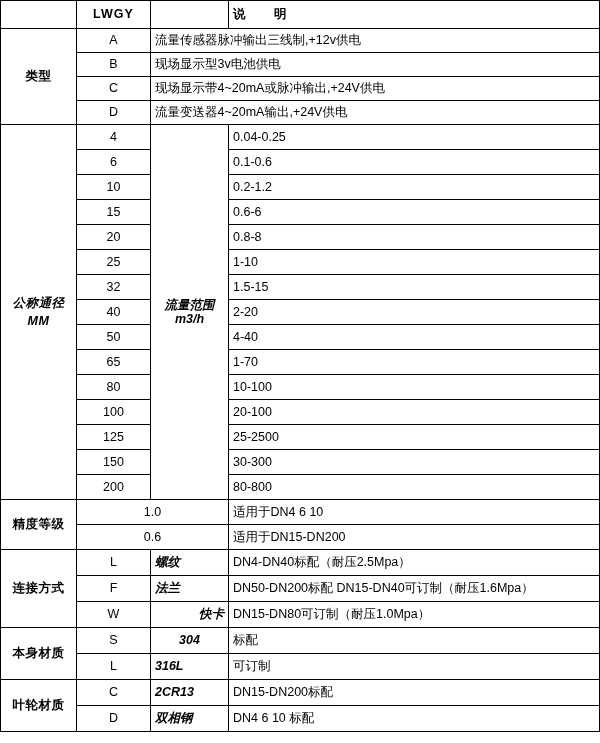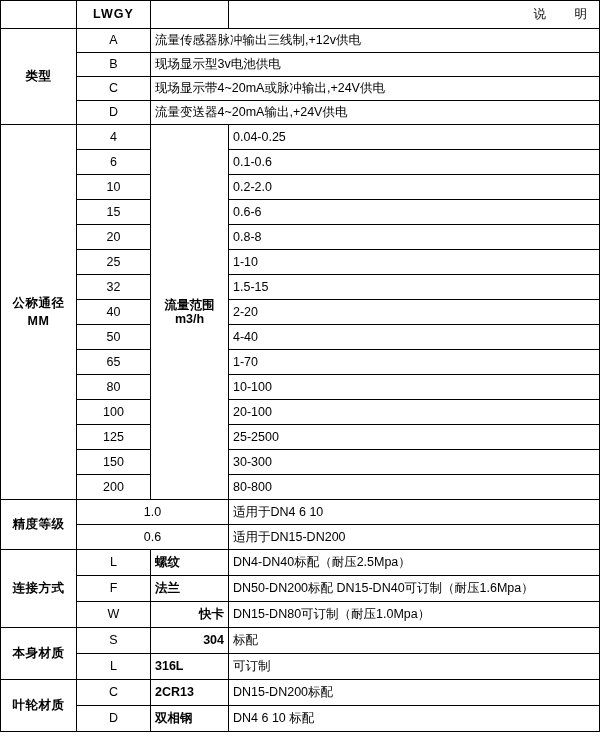--- a/index.html
+++ b/index.html
@@ -34,41 +34,43 @@
     font-weight: bold;
     letter-spacing: 0.5px;
   }
   .c-code {
     width: 74px;
     text-align: center;
   }
   .c-mid {
     width: 78px;
     text-align: center;
+    font-style: italic;
   }
   .c-desc {
     text-align: left;
     padding-left: 6px;
   }
   .hdr-lwgy {
     text-align: center;
     font-weight: bold;
     letter-spacing: 1px;
   }
   .hdr-desc {
-    text-align: right;
+    text-align: left;
     padding-left: 48px;
-    font-weight: normal;
+    font-weight: bold;
     letter-spacing: 8px;
   }
   .bold {
     font-weight: bold;
   }
   .two-line {
     line-height: 1.45;
+    font-style: italic;
   }
   .flow-range {
     text-align: center;
     font-weight: bold;
     line-height: 1.9;
   }
   .small-pad {
     padding-left: 6px;
   }
 </style>
@@ -122,21 +124,21 @@
         <div>m3/h</div>
       </td>
       <td class="c-desc">0.04-0.25</td>
     </tr>
     <tr style="height:25px">
       <td class="c-code">6</td>
       <td class="c-desc">0.1-0.6</td>
     </tr>
     <tr style="height:25px">
       <td class="c-code">10</td>
-      <td class="c-desc">0.2-2.0</td>
+      <td class="c-desc">0.2-1.2</td>
     </tr>
     <tr style="height:25px">
       <td class="c-code">15</td>
       <td class="c-desc">0.6-6</td>
     </tr>
     <tr style="height:25px">
       <td class="c-code">20</td>
       <td class="c-desc">0.8-8</td>
     </tr>
     <tr style="height:25px">
@@ -203,21 +205,21 @@
     </tr>
     <tr style="height:26px">
       <td class="c-code">W</td>
       <td class="c-mid bold small-pad" style="text-align:right">快卡</td>
       <td class="c-desc">DN15-DN80可订制（耐压1.0Mpa）</td>
     </tr>
 
     <tr style="height:26px">
       <td class="c-label" rowspan="2">本身材质</td>
       <td class="c-code">S</td>
-      <td class="c-mid bold small-pad" style="text-align:right">304</td>
+      <td class="c-mid bold small-pad" style="text-align:center">304</td>
       <td class="c-desc">标配</td>
     </tr>
     <tr style="height:26px">
       <td class="c-code">L</td>
       <td class="c-mid bold small-pad" style="text-align:left">316L</td>
       <td class="c-desc">可订制</td>
     </tr>
 
     <tr style="height:26px">
       <td class="c-label" rowspan="2">叶轮材质</td>

